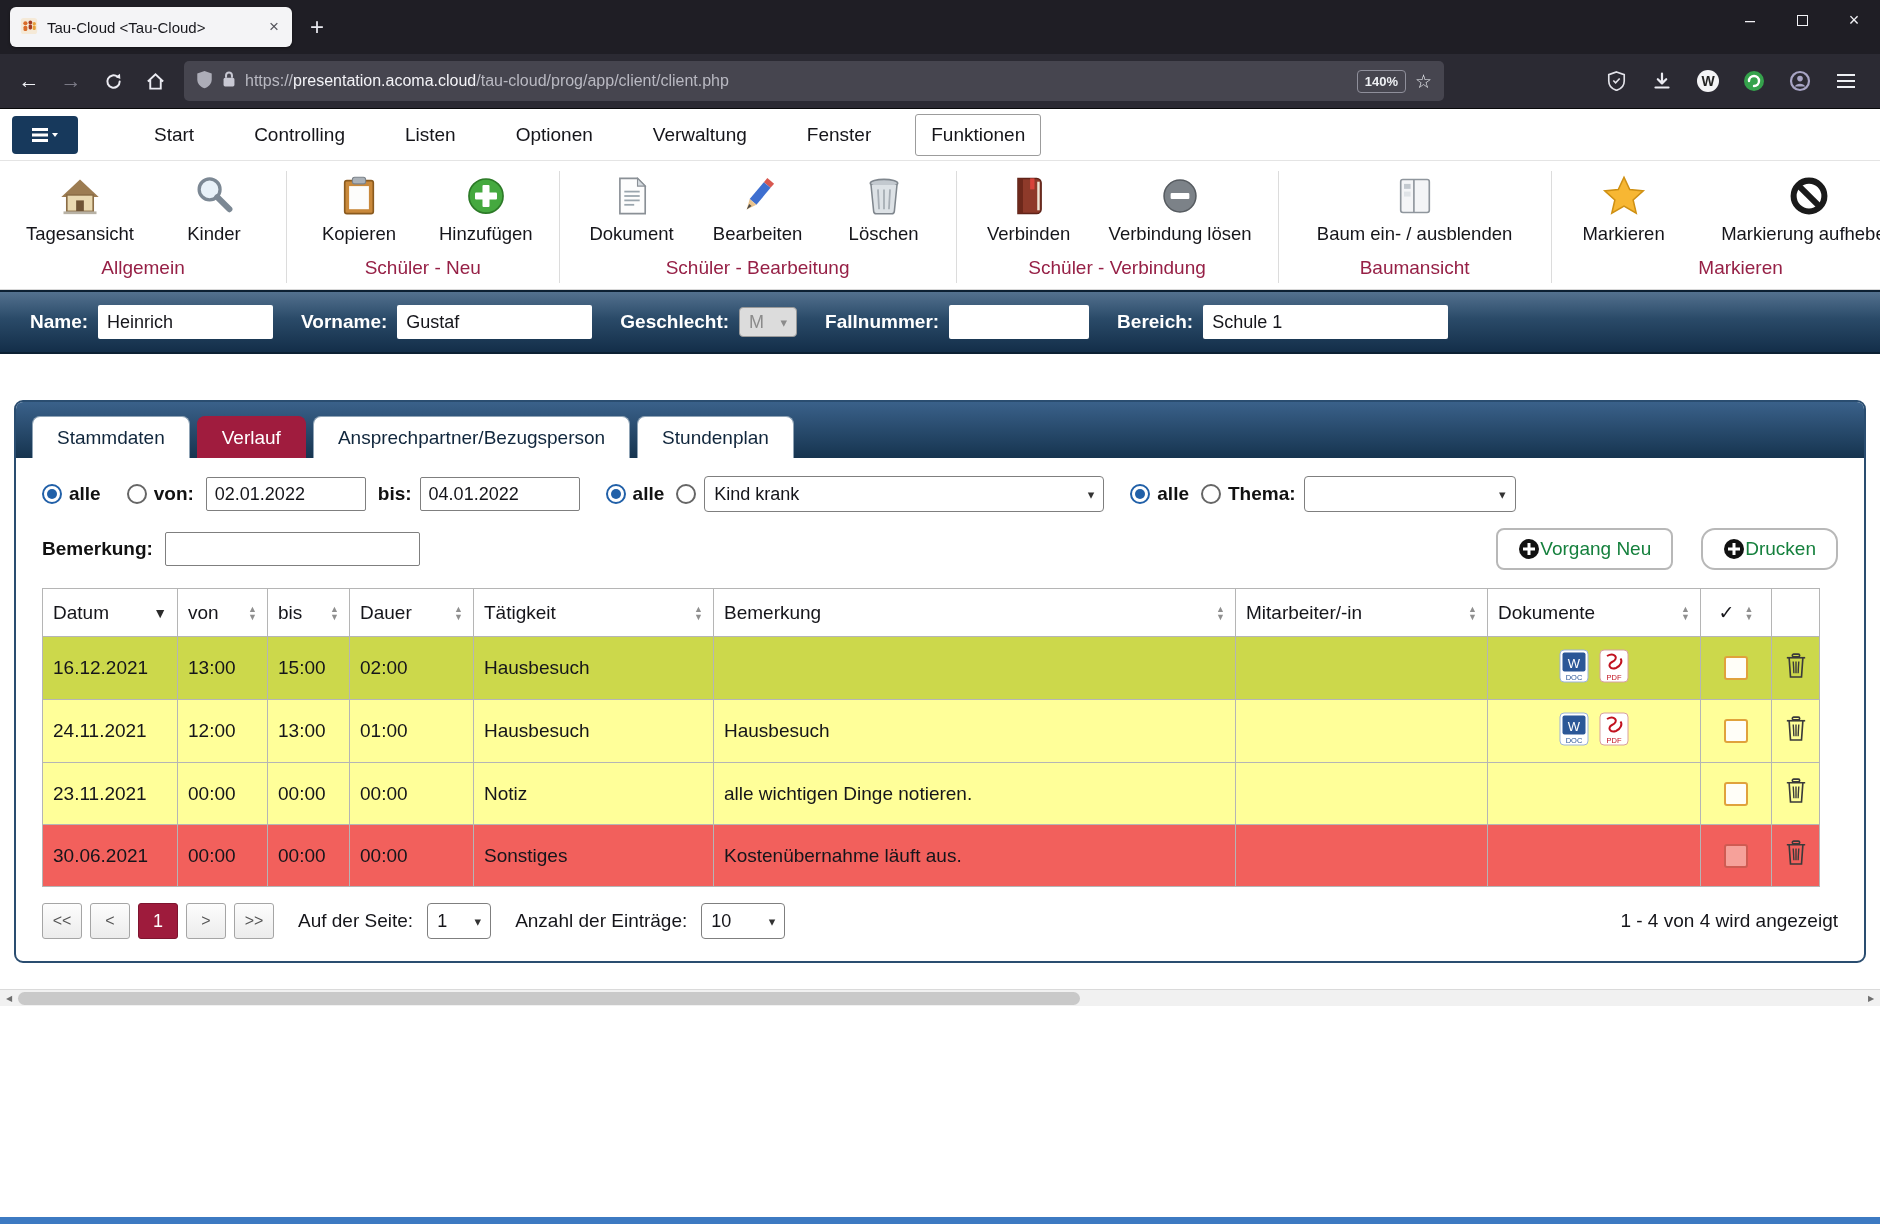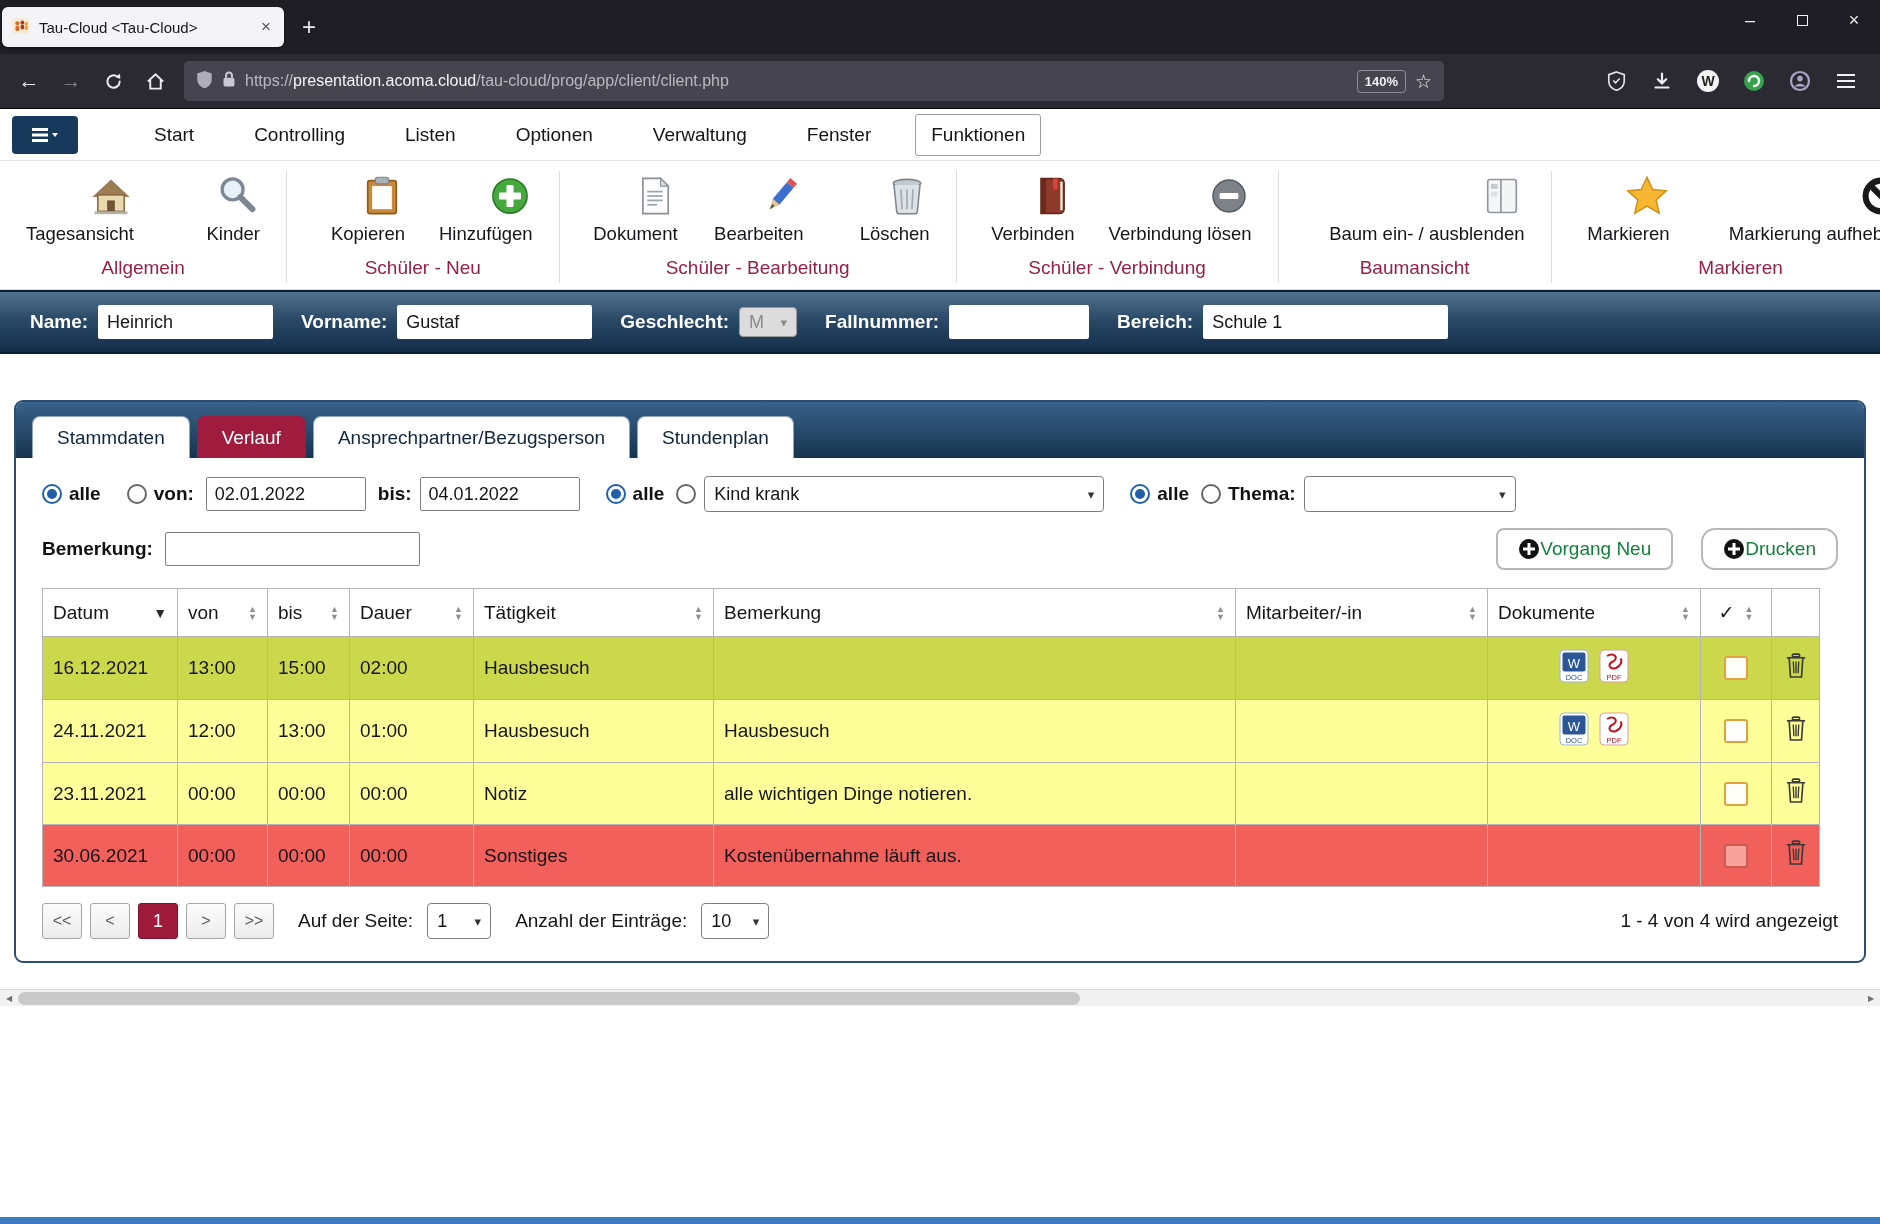--- a/index.html
+++ b/index.html
@@ -1,19 +1,19 @@
 <!DOCTYPE html>
 <html><head>
 <meta charset="utf-8">
 <style>
   *{box-sizing:border-box;margin:0;padding:0;font-family:"Liberation Sans",sans-serif;}
   html,body{width:1880px;height:1224px;background:#fff;overflow:hidden;position:relative;}
 
   
-  .tabstrip{height:54px;background:#1f1e25;display:flex;align-items:center;padding-left:2px;}
+  .tabstrip{height:54px;background:#1f1e25;display:flex;align-items:center;padding-left:10px;}
   .btab{width:282px;height:40px;background:#f4f4f6;border-radius:6px;display:flex;align-items:center;gap:9px;padding:0 10px;color:#17171c;font-size:15px;box-shadow:0 1px 3px rgba(0,0,0,.45);}
   .btab-title{flex:1;white-space:nowrap;overflow:hidden;text-overflow:ellipsis;}
   .btab-close{font-size:17px;color:#55555c;padding:0 3px;}
   .newtab{width:34px;height:34px;display:flex;align-items:center;justify-content:center;color:#e8e8ee;font-size:24px;margin-left:8px;border-radius:4px;}
   .winbtns{margin-left:auto;display:flex;align-self:flex-start;}
   .winbtn{width:52px;height:40px;display:flex;align-items:center;justify-content:center;color:#f2f2f6;font-size:18px;}
   .maxbox{width:11px;height:11px;border:1.6px solid #f2f2f6;display:block;}
 
   .navbar{height:55px;background:#2b2a33;border-bottom:1px solid #08080a;display:flex;align-items:center;padding:0 10px;gap:4px;}
   .navbtn{width:38px;height:38px;border-radius:4px;display:flex;align-items:center;justify-content:center;color:#eef0f4;font-size:21px;}
@@ -34,38 +34,38 @@
   .appmenu-btn{width:66px;height:38px;background:#17395c;border-radius:4px;display:flex;align-items:center;justify-content:center;color:#fff;}
   .menu-items{display:flex;margin-left:60px;gap:28px;}
   .menu-item{font-size:19px;color:#15151a;padding:9px 15px;border:1px solid transparent;text-align:center;}
   .menu-item.active{border:1px solid #9c9c9c;border-radius:3px;background:#fff;}
 
   
   .ribbon{display:flex;background:#fff;padding:10px 0 6px;border-bottom:1px solid #d8d8d8;}
   .rgroup{display:flex;flex-direction:column;align-items:center;padding:0 26px;}
   .rgroup + .rgroup{border-left:1px solid #dcdcdc;}
   .ritems{display:flex;gap:34px;margin-top:2px;}
-  .ritem{display:flex;flex-direction:column;align-items:flex-end;gap:4px;font-size:18.5px;color:#15151a;min-width:92px;cursor:default;}
+  .ritem{display:flex;flex-direction:column;align-items:center;gap:4px;font-size:18.5px;color:#15151a;min-width:92px;cursor:default;}
   .ricon{width:46px;height:46px;display:flex;align-items:center;justify-content:center;}
   .rlabel{white-space:nowrap;}
   .rgroup-label{margin:12px 0 4px;color:#962046;font-size:19px;white-space:nowrap;}
 
   
   .clientbar{height:64px;background:linear-gradient(180deg,#53718f 0%,#2a4a68 45%,#132e49 100%);border-top:2px solid #0c2033;border-bottom:2px solid #0c2033;display:flex;align-items:center;padding:0 30px;color:#fff;font-size:19px;font-weight:bold;}
   .cfield{display:flex;align-items:center;gap:10px;margin-right:28px;}
   .cinput{height:34px;border:none;border-radius:2px;font-size:18px;padding:0 9px;color:#15151a;background:#fff;}
   .w175{width:175px}.w195{width:195px}.w140{width:140px}.w245{width:245px}
 
   
   .select{height:36px;border:1px solid #7f7f7f;border-radius:4px;background:#fff;display:flex;align-items:center;padding:0 9px;font-size:18px;color:#15151a;gap:8px;}
   .sel-val{flex:1;white-space:nowrap;overflow:hidden;}
   .sel-arrow{font-size:13px;color:#333;}
   .sel-geschlecht{width:58px;height:30px;background:#dcdcdc;color:#8b8b8b;font-weight:normal;border-color:#9a9a9a;}
   .sel-geschlecht .sel-arrow{color:#8b8b8b;}
-  .sel-taetigkeit{width:400px}.sel-thema{width:212px}.sel-page{width:64px}.sel-entries{width:68px}
+  .sel-taetigkeit{width:400px}.sel-thema{width:212px}.sel-page{width:64px}.sel-entries{width:84px}
 
   
   .panel{margin:46px 14px 0;border:2px solid #2a4d70;border-radius:9px;overflow:hidden;background:#fff;}
   .tabsbar{height:56px;background:linear-gradient(180deg,#3a6档 0,#16344f 100%);background:linear-gradient(180deg,#3a618a 0%,#16344f 100%);display:flex;align-items:flex-end;padding-left:16px;gap:7px;}
   .ptab{height:42px;background:#fff;border:1px solid #8fa3b5;border-bottom:none;border-radius:8px 8px 0 0;padding:0 24px;display:flex;align-items:center;font-size:19px;color:#10263c;}
   .ptab.active{background:#a01c3e;border-color:#a01c3e;color:#fff;}
 
   .filters{padding:18px 26px 14px;}
   .frow{display:flex;align-items:center;font-size:19px;color:#111;}
   .frow1 > *{flex:none;}

